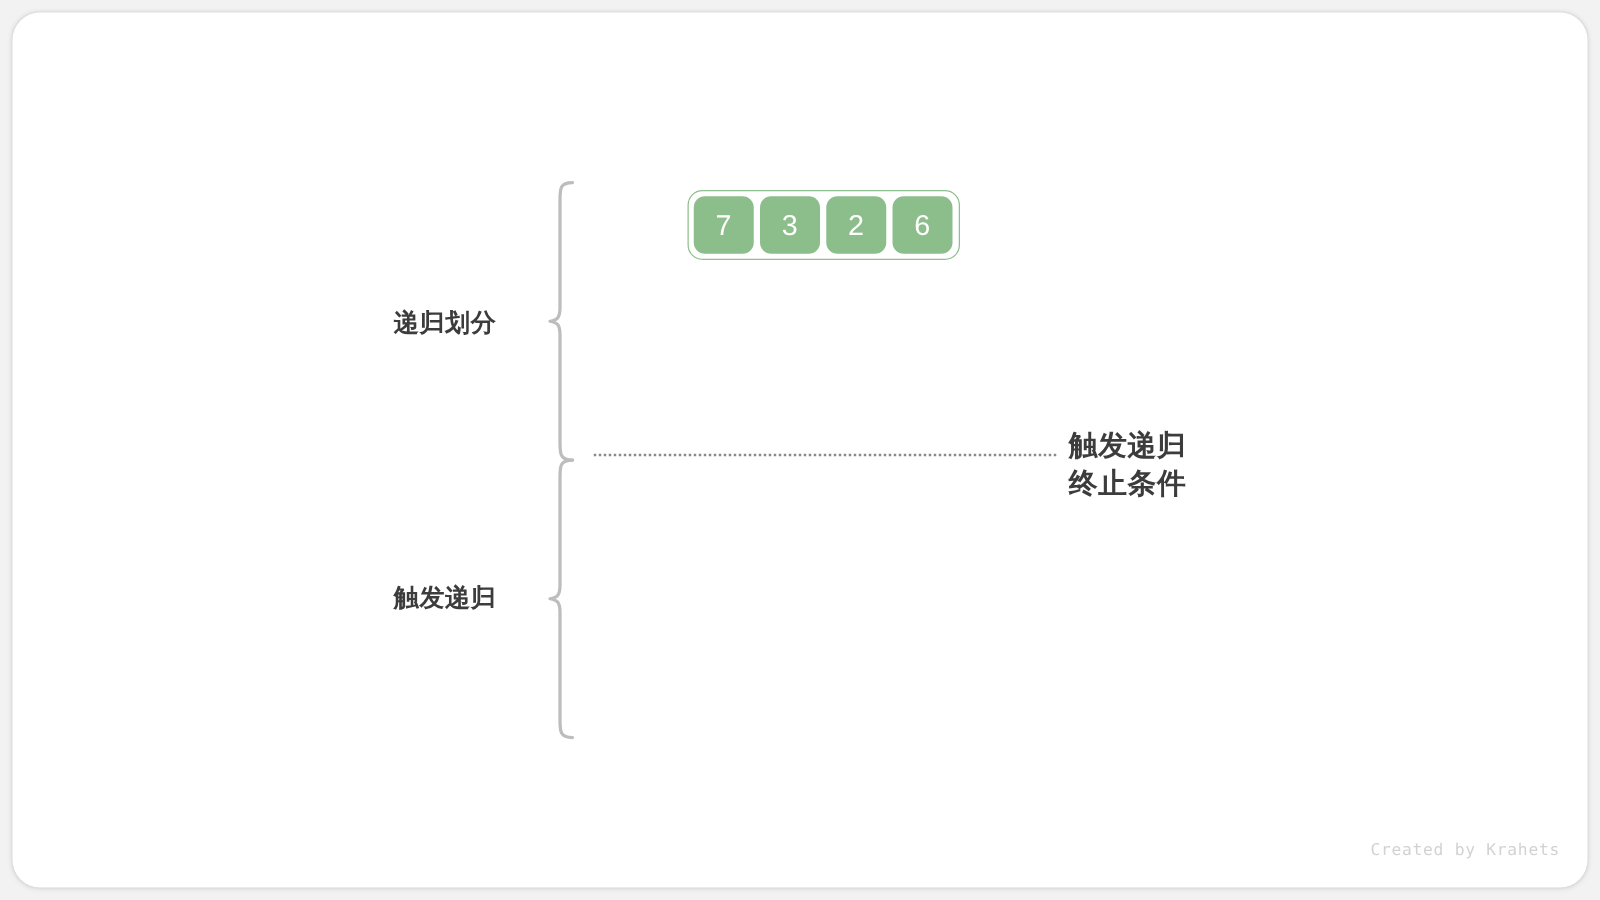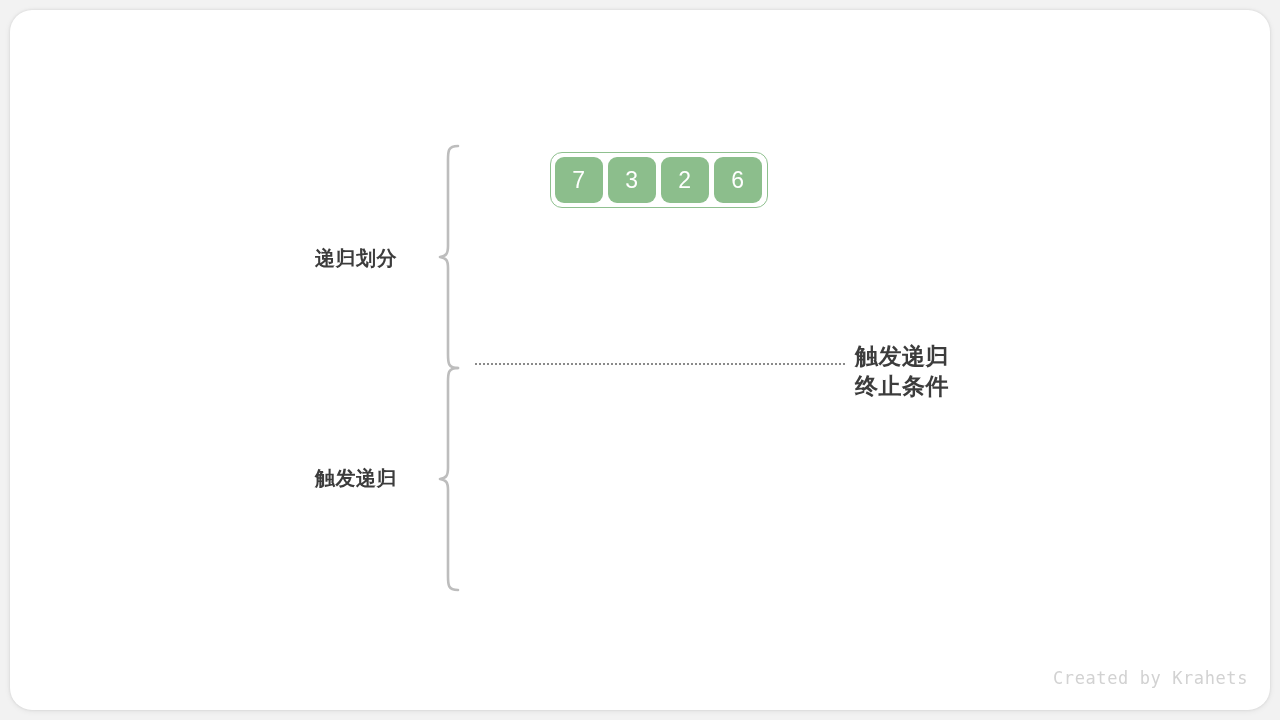--- a/index.html
+++ b/index.html
@@ -112,21 +112,21 @@
     letter-spacing: 0.5px;
     white-space: nowrap;
   }
 
   
   #credit {
     position: absolute;
     right: 22px;
     bottom: 22px;
     font-family: "DejaVu Sans Mono", "Liberation Mono", monospace;
-    font-size: 17px;
+    font-size: 13px;
     color: #d2d2d2;
     letter-spacing: 0.6px;
     white-space: nowrap;
     text-align: right;
   }
 </style>
 </head>
 <body>
 
 <div id="canvas">

